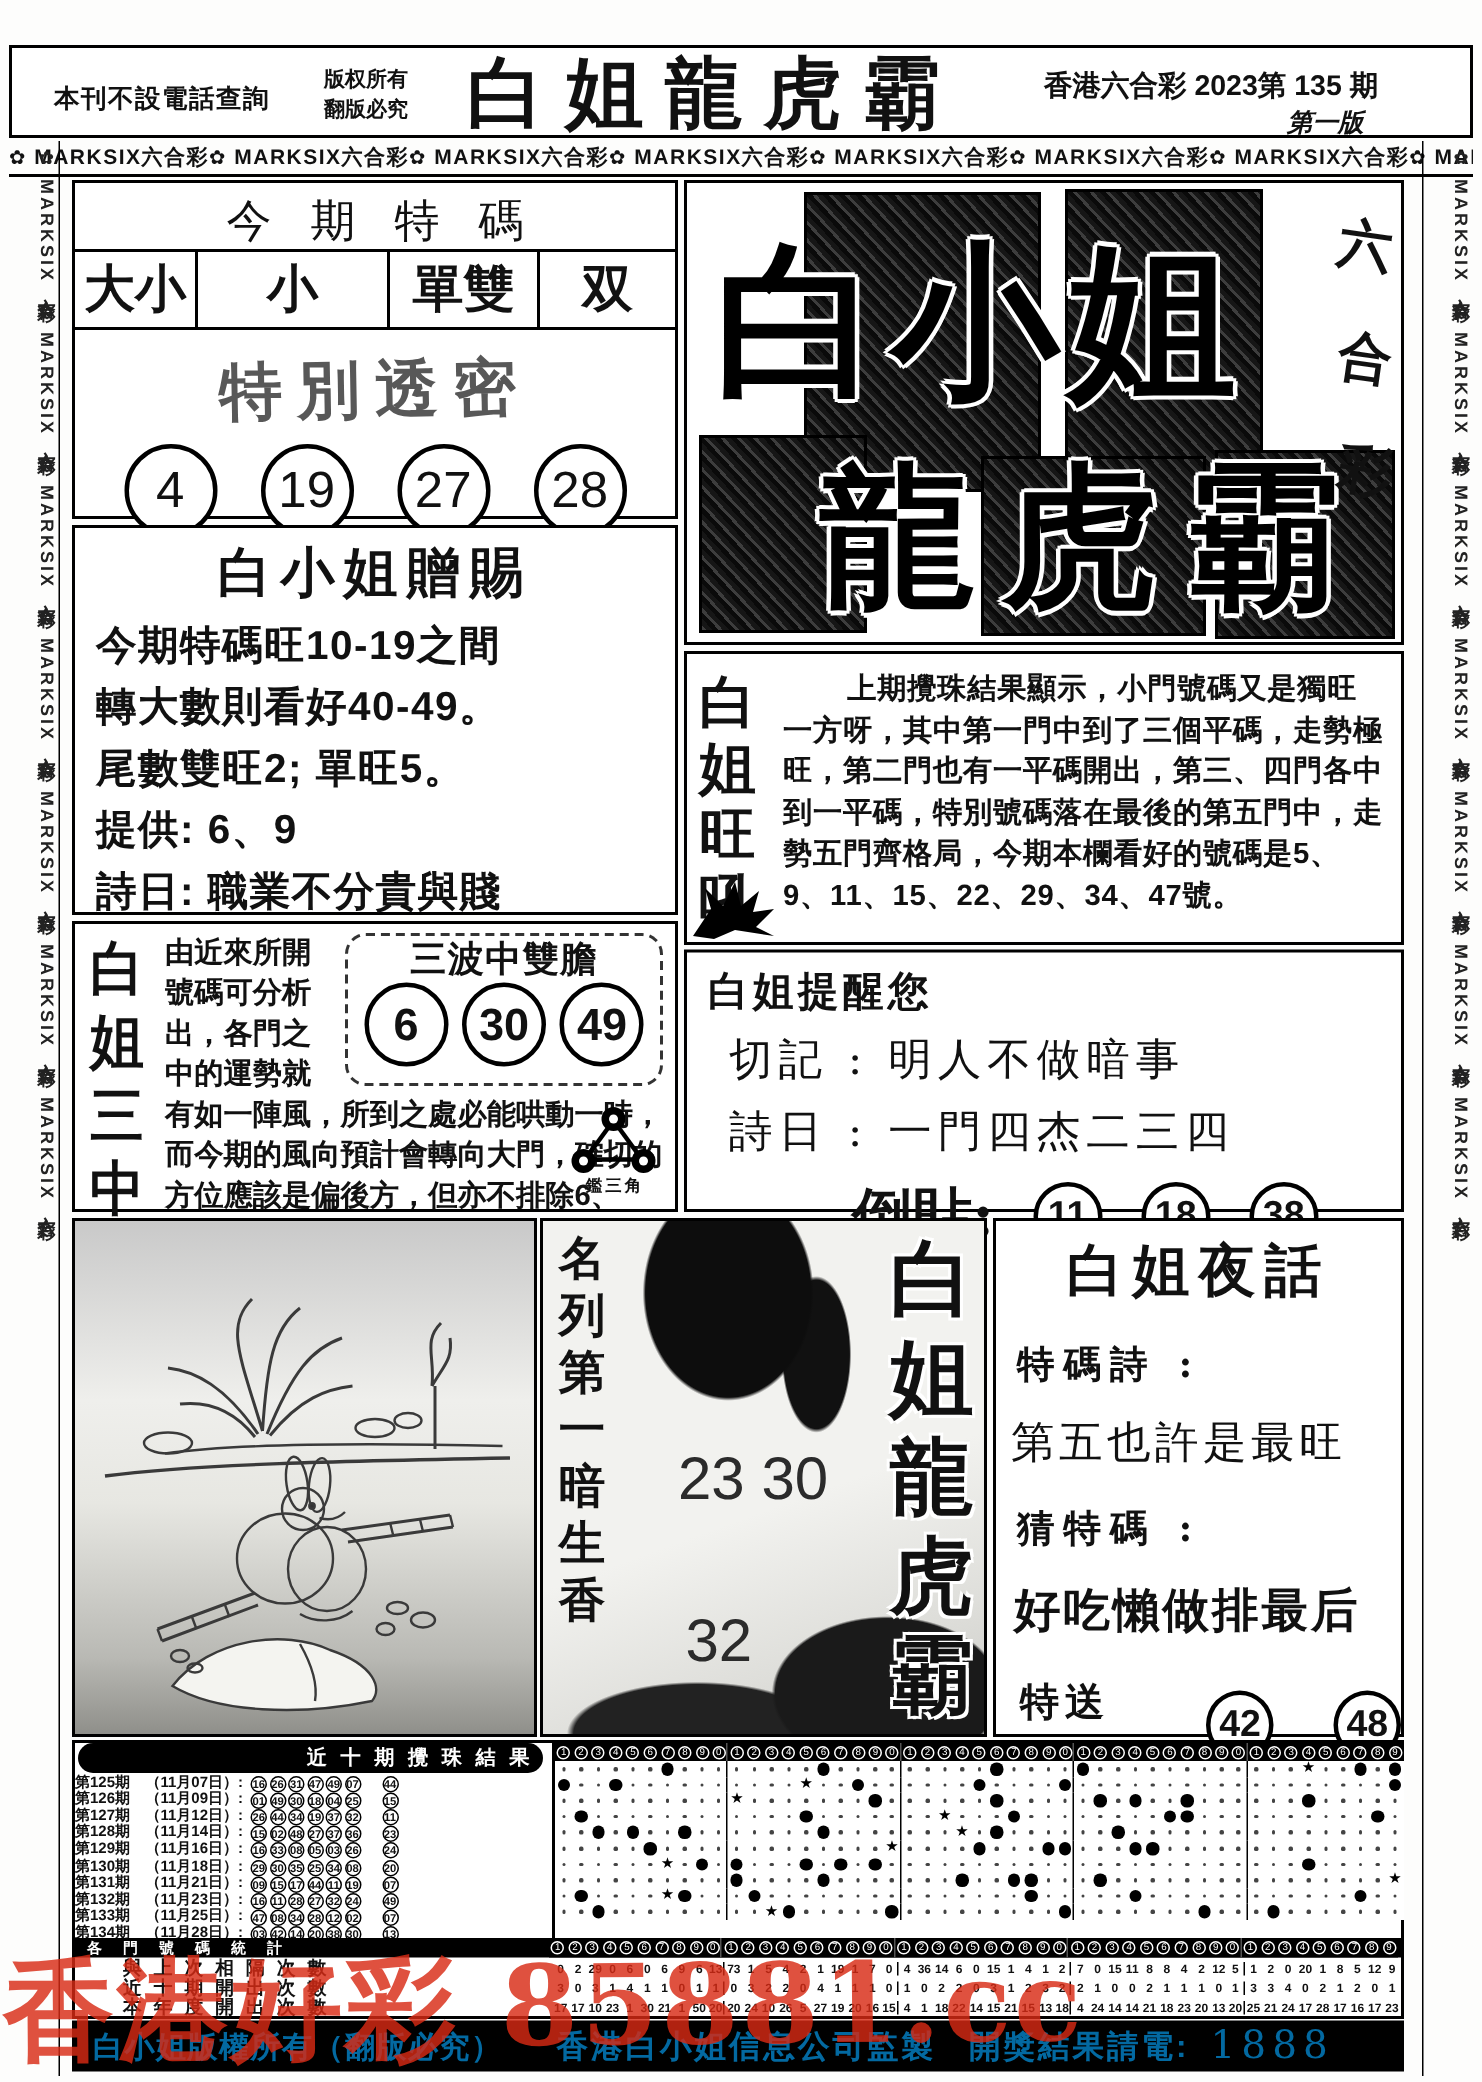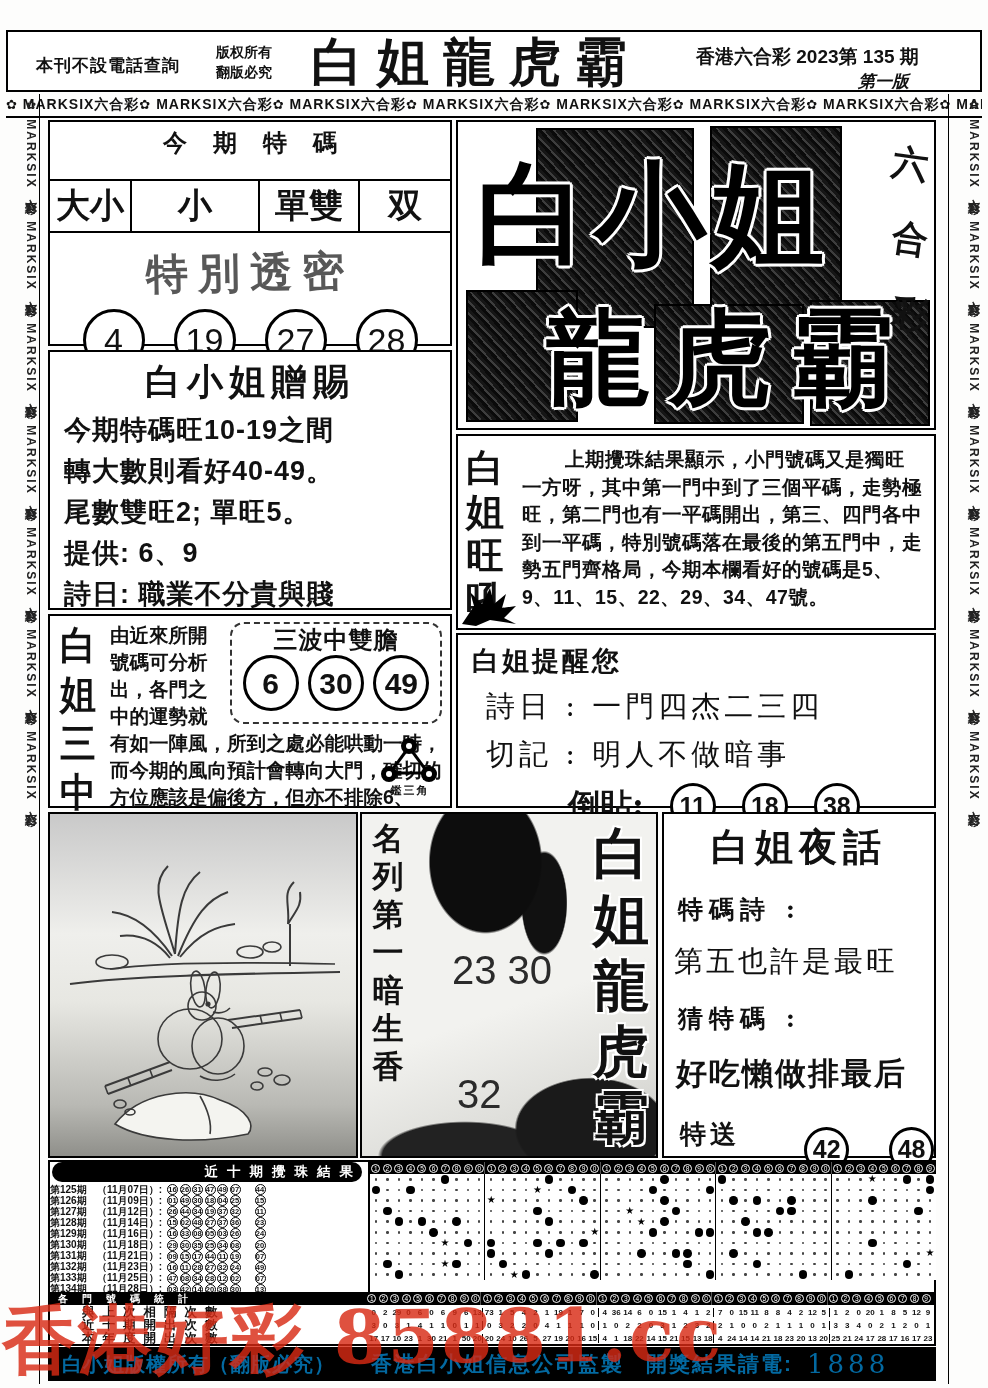--- a/index.html
+++ b/index.html
@@ -27,22 +27,22 @@
   .strip { top:94px; width:34px; height:1290px; overflow:hidden; }
   #strip-left { left:6px; border-right:1.5px solid #000; }
   #strip-right { left:948px; border-left:1.5px solid #000; }
   .strip-inner { writing-mode:vertical-rl; text-orientation:mixed; font-size:12px; font-weight:bold;
     letter-spacing:2px; height:100%; width:100%; padding-top:4px; color:#222; }
 
   
   .box { position:absolute; border:2.5px solid #000; background:#fff; }
 
   
-  #sp-title { height:59px; border-bottom:2.5px solid #000; text-align:center; font-size:24px;
-    font-weight:bold; letter-spacing:26px; padding-top:5px; padding-left:26px; }
+  #sp-title { height:46px; border-bottom:2.5px solid #000; text-align:center; font-size:30px;
+    font-weight:normal; letter-spacing:26px; padding-top:5px; padding-left:26px; }
   #sp-cells { display:flex; height:52px; border-bottom:2.5px solid #000; }
   .sp-cell { border-right:2.5px solid #000; display:flex; align-items:center; justify-content:center;
     font-size:34px; font-weight:bold; }
   .sp-cell:last-child { border-right:none; }
   #sp-stamp { text-align:center; font-size:42px; font-weight:bold; color:#3c3c3c; letter-spacing:10px;
     margin-top:12px; transform:rotate(-1deg); font-family:"DejaVu Serif",serif; opacity:.85; }
   #sp-nums { display:flex; justify-content:space-around; padding:8px 18px 0 18px; }
   .big-circle { width:62px; height:62px; border:3px solid #000; border-radius:50%; display:flex;
     align-items:center; justify-content:center; font-size:34px; background:#fff; }
 
@@ -82,21 +82,21 @@
   #roar-box { display:flex; }
   #roar-side { width:62px; position:relative; padding:10px 0 0 8px; }
   #roar-side .rc { display:block; font-size:38px; font-weight:900; font-family:"DejaVu Serif",serif; line-height:44px; }
   #roar-body { flex:1; font-size:19.5px; line-height:27.5px; font-weight:bold; padding:10px 10px 4px 2px;
      text-indent:2.2em; letter-spacing:.5px; }
 
   
   #remind-title { font-size:27px; font-weight:900; font-family:"DejaVu Serif",serif; padding:8px 0 0 14px; letter-spacing:3px; }
   .remind-line { font-size:29px; font-family:"DejaVu Serif","Liberation Serif",serif; padding:8px 0 0 28px; letter-spacing:4px; }
   #remind-last { display:flex; align-items:center; gap:26px; padding:8px 0 0 110px; }
-  #remind-last-label { font-size:32px; font-weight:900; font-family:"DejaVu Serif",serif; }
+  #remind-last-label { font-size:40px; font-weight:900; font-family:"DejaVu Serif",serif; }
   .sm-circle { width:46px; height:46px; border:3px solid #000; border-radius:50%; display:flex;
      align-items:center; justify-content:center; font-size:25px; font-weight:bold; background:#fff; }
 
   
   #girl-box { overflow:hidden; }
   #girl-art { position:absolute; left:0; top:0; right:0; bottom:0; background:
      radial-gradient(ellipse 95px 120px at 42% 14%, #0d0d0d 58%, rgba(0,0,0,0) 60%),
      radial-gradient(ellipse 40px 90px at 62% 26%, #111 55%, rgba(0,0,0,0) 58%),
      radial-gradient(ellipse 120px 80px at 78% 92%, #1a1a1a 62%, rgba(0,0,0,0) 64%),
      radial-gradient(ellipse 150px 60px at 35% 100%, #222 55%, rgba(0,0,0,0) 58%),
@@ -115,21 +115,21 @@
   .night-text { font-size:29px; font-family:"DejaVu Serif",serif; letter-spacing:3px; padding:16px 0 0 10px; }
   #night-guess { font-size:31px; font-weight:900; letter-spacing:2px; padding:18px 0 0 12px; }
   #night-send { display:flex; align-items:center; gap:40px; padding:22px 0 0 16px; }
   #night-send-label { font-size:26px; font-weight:900; font-family:"DejaVu Serif",serif; letter-spacing:4px; }
 
   
   #results-title { position:absolute; left:52px; top:1162px; width:310px; height:20px; background:#000;
      color:#fff; border-radius:10px; font-size:13.5px; font-weight:bold; letter-spacing:9px;
      text-align:right; line-height:20px; z-index:3; }
   #results-rows { position:absolute; left:50px; top:1184px; width:318px; z-index:2; }
-  .res-row { display:flex; align-items:center; height:11.1px; white-space:nowrap; }
+  .res-row { display:flex; align-items:flex-end; height:11.1px; white-space:nowrap; }
   .res-issue { font-size:10px; font-weight:bold; width:47px; }
   .res-date { font-size:10px; font-weight:bold; width:70px; }
   .res-nums { display:flex; gap:1.5px; }
   .res-circ { width:11px; height:11px; border:1px solid #000; border-radius:50%; font-size:7.5px;
      font-weight:bold; display:flex; align-items:center; justify-content:center; background:#fff; }
   .res-spec { margin-left:14px; }
 
   
   #grid-wrap { position:absolute; left:368px; top:1162px; width:568px; height:130px; border-left:2px solid #000; z-index:2; }
   .grid-bar { height:12px; background:#000; display:flex; }
@@ -331,42 +331,42 @@
     <span class="rc">白</span>
         <span class="rc">姐</span>
         <span class="rc">旺</span>
         <span class="rc">吼</span>
       </div>
     <div id="roar-body">上期攪珠結果顯示，小門號碼又是獨旺一方呀，其中第一門中到了三個平碼，走勢極旺，第二門也有一平碼開出，第三、四門各中到一平碼，特別號碼落在最後的第五門中，走勢五門齊格局，今期本欄看好的號碼是5、9、11、15、22、29、34、47號。</div>
   </div>
 
   <div class="box" style="left:456px;top:633px;width:480px;height:175px;">
     <div id="remind-title">白姐提醒您</div>
+    <div class="remind-line">切記 : 明人不做暗事</div>
     <div class="remind-line">詩日 : 一門四杰二三四</div>
-    <div class="remind-line">切記 : 明人不做暗事</div>
     <div id="remind-last">
       <span id="remind-last-label">倒貼:</span>
       <span class="sm-circle">11</span>
       <span class="sm-circle">18</span>
       <span class="sm-circle">38</span>
     </div>
   </div>
 
   <div class="box" id="girl-box" style="left:360px;top:812px;width:298px;height:346px;">
     <div id="girl-art"></div>
     <div id="girl-caption">
         <span>名</span>
         <span>列</span>
         <span>第</span>
         <span>一</span>
         <span>暗</span>
         <span>生</span>
         <span>香</span>
       </div>
-    <div class="overlay-num" style="left:90px;top:134px;text-align:center;">23  30</div>
+    <div class="overlay-num" style="left:90px;top:150px;text-align:center;">23  30</div>
     <div class="overlay-num" style="left:95px;top:258px;">32</div>
     <div id="girl-title">
         <span>白</span>
         <span>姐</span>
         <span>龍</span>
         <span>虎</span>
         <span>霸</span>
       </div>
   </div>
 

